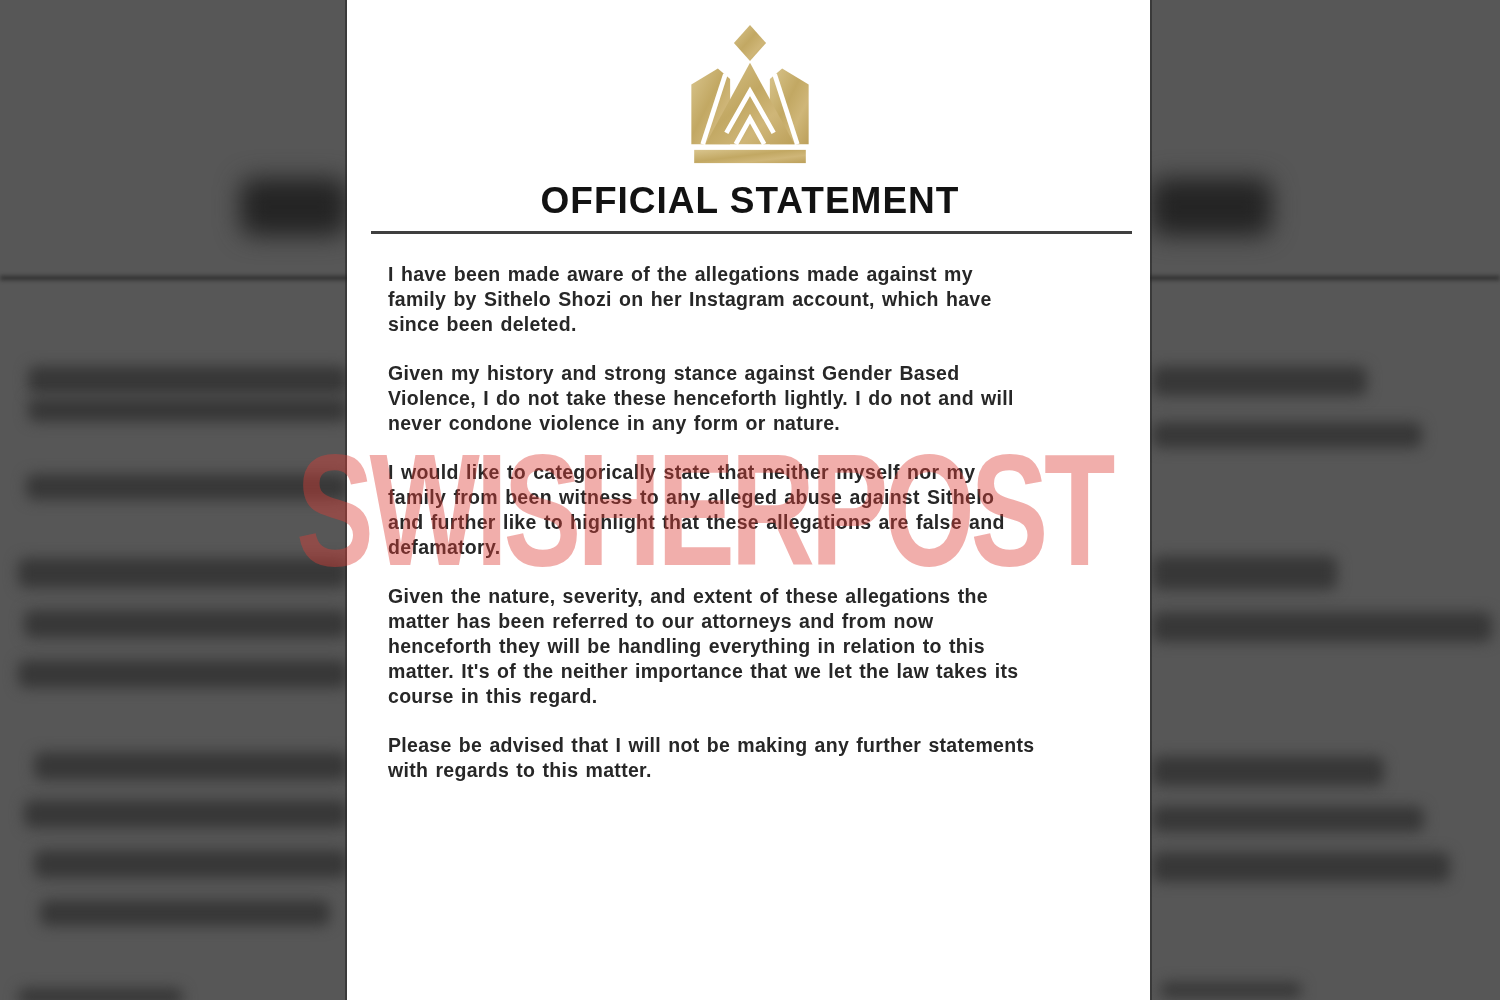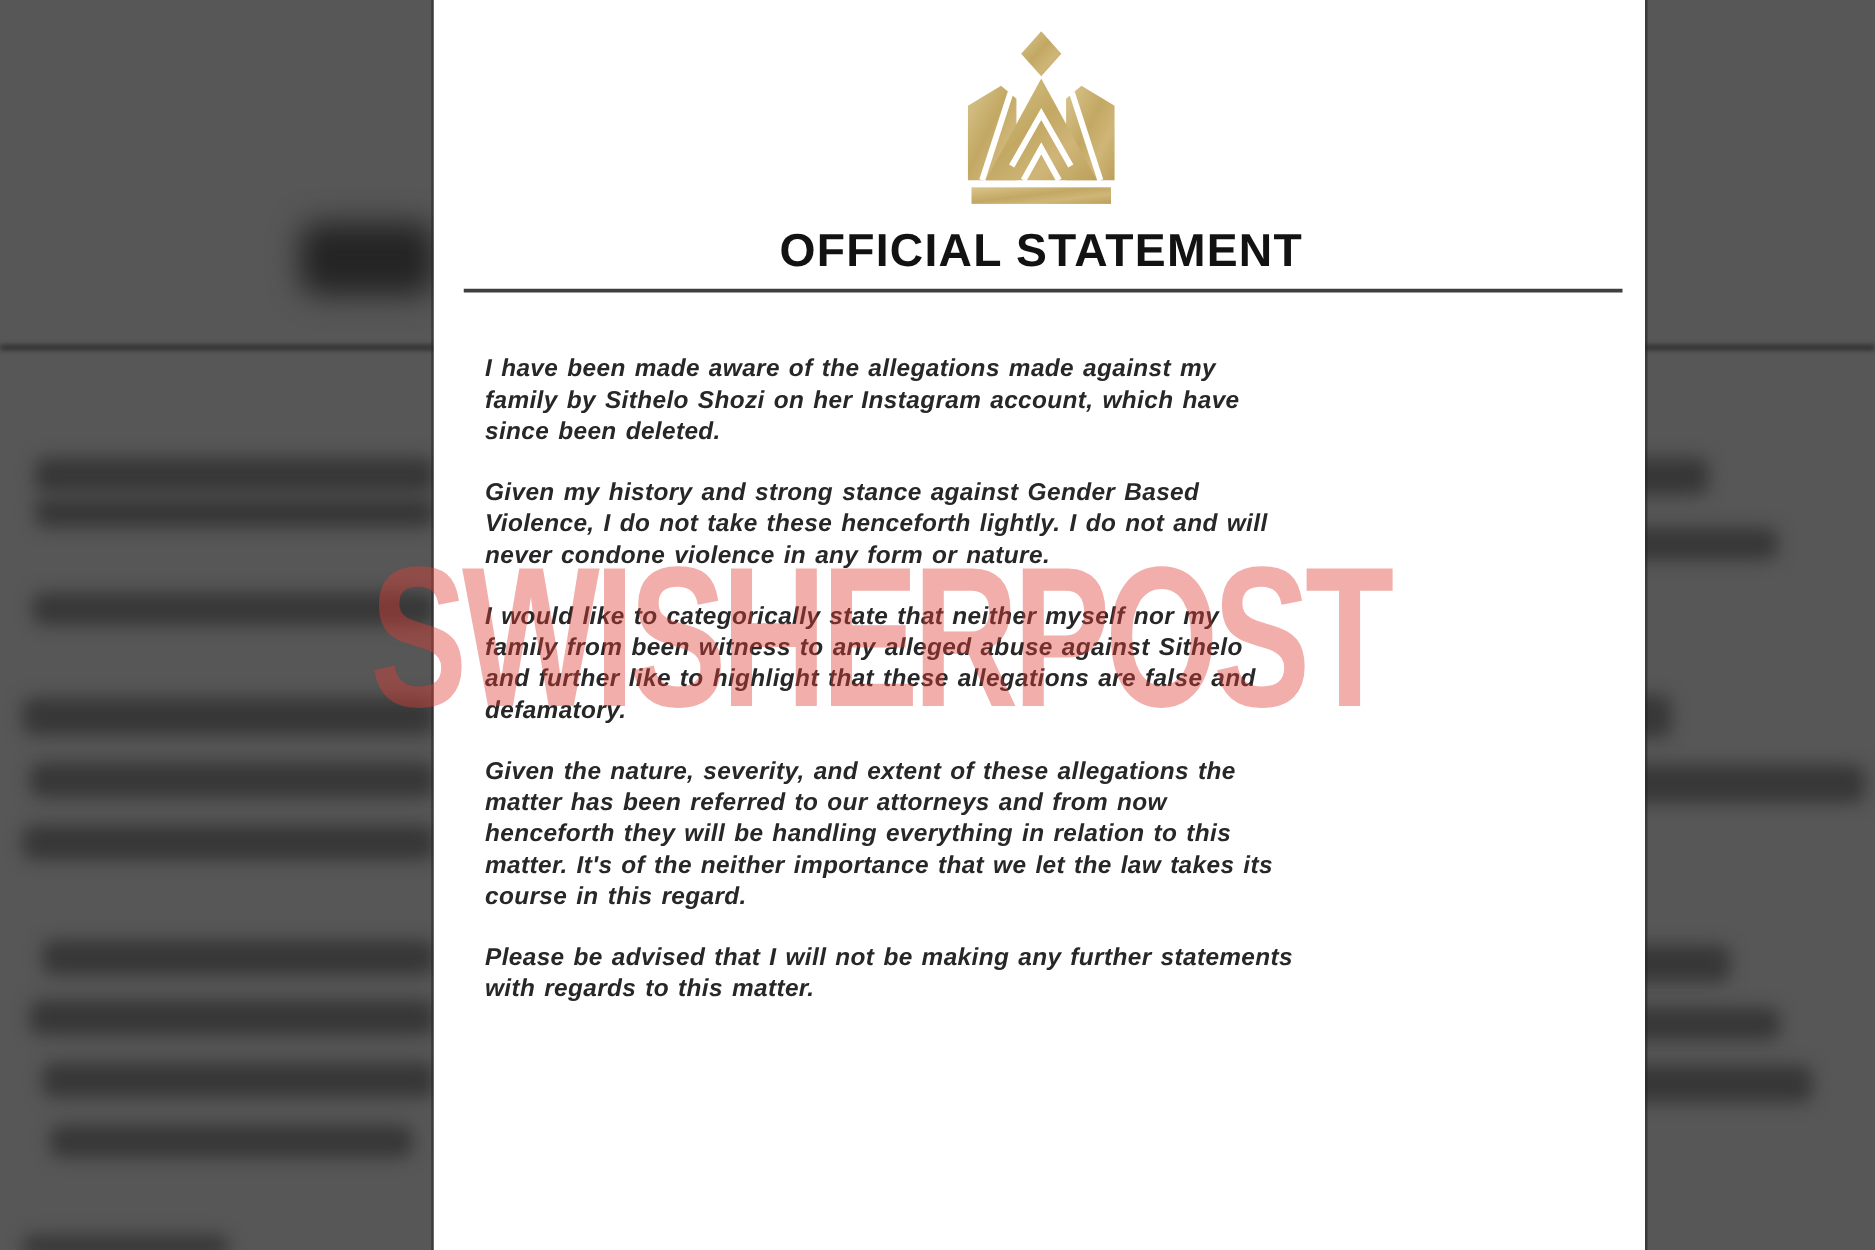--- a/index.html
+++ b/index.html
@@ -8,33 +8,33 @@
     background:#575757;
     font-family:"Liberation Sans",sans-serif;
   }
   
   .bg{position:absolute;inset:0;z-index:1;}
   .bg .bar{position:absolute;background:#373737;border-radius:8px;filter:blur(7px);}
   .bg .blob{position:absolute;background:#242424;border-radius:14px;filter:blur(12px);}
   .bg .rule-line{position:absolute;left:0;top:276px;width:1500px;height:4px;background:#2c2c2c;filter:blur(2px);}
   
   .card{
-    position:absolute;left:347px;top:0;width:969px;height:1000px;
+    position:absolute;left:347px;top:0;width:803px;height:1000px;
     background:#ffffff;box-sizing:border-box;padding:0 38px 0 41px;
     z-index:10;
     box-shadow:-2px 0 0 rgba(35,35,35,.55), 2px 0 0 rgba(35,35,35,.55);
   }
   .crown{display:block;width:130px;height:140px;margin:25px auto 0;}
   h1.title{
     margin:14px 0 0;text-align:center;
     font-size:37px;line-height:44px;font-weight:700;letter-spacing:1px;
     color:#121212;white-space:nowrap;
   }
   .rule{height:3px;background:#3f3f3f;margin:8px -20px 0 -17px;}
-  .bodytext{margin-top:49px;font-style:italic;}
+  .bodytext{margin-top:28px;}
   .bodytext p{
     margin:0 0 24px;white-space:pre-line;
     font-size:19.5px;line-height:25px;font-weight:700;
     letter-spacing:.3px;word-spacing:1.5px;color:#272727;
   }
   .sig-block p{margin:0;}
   
   .watermark{
     position:absolute;left:296px;top:430px;z-index:20;
     font-size:160px;font-weight:700;line-height:1;letter-spacing:-6px;

